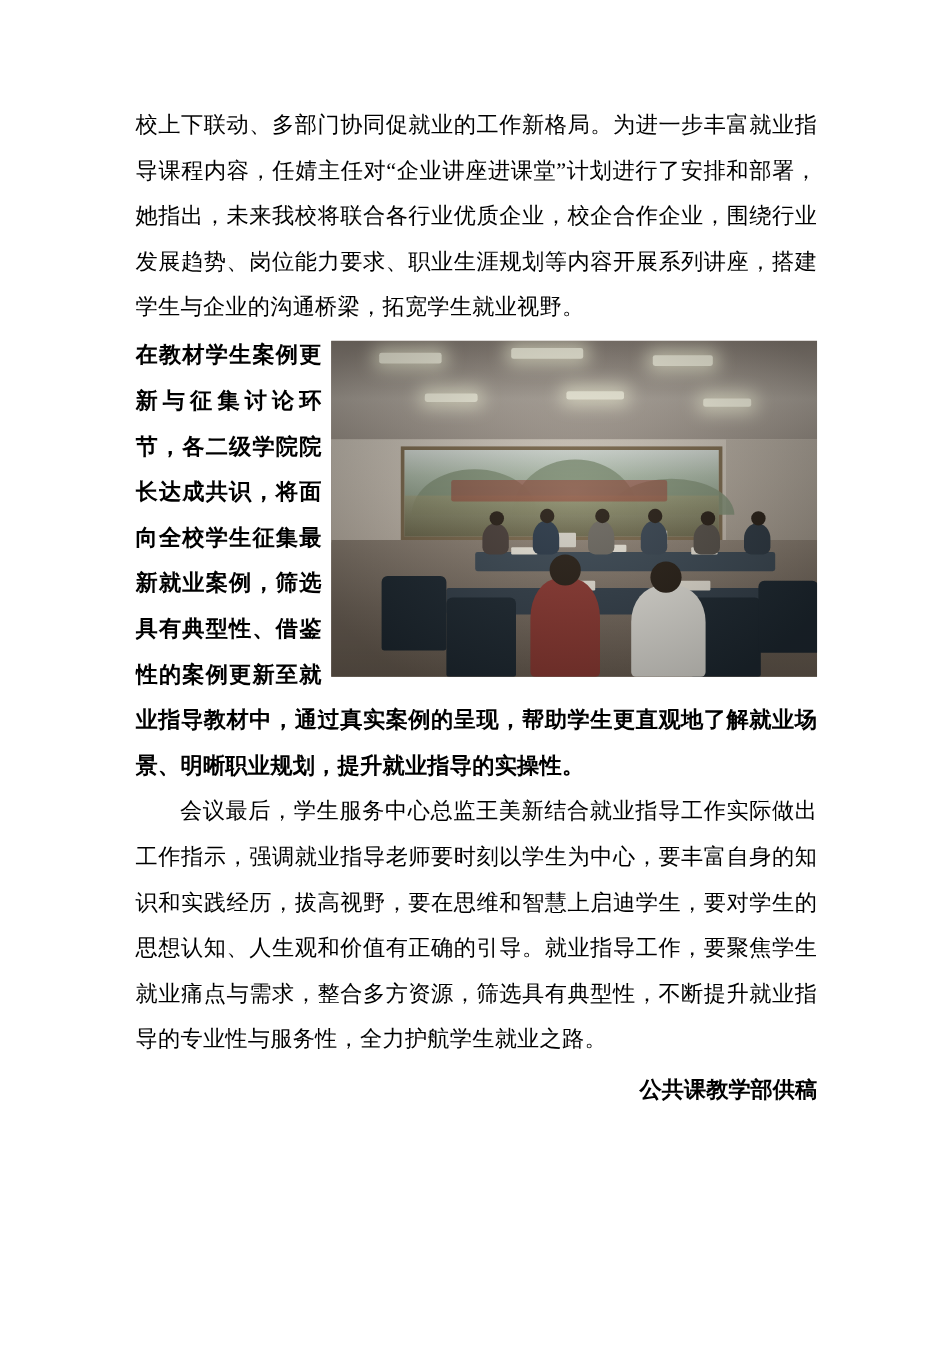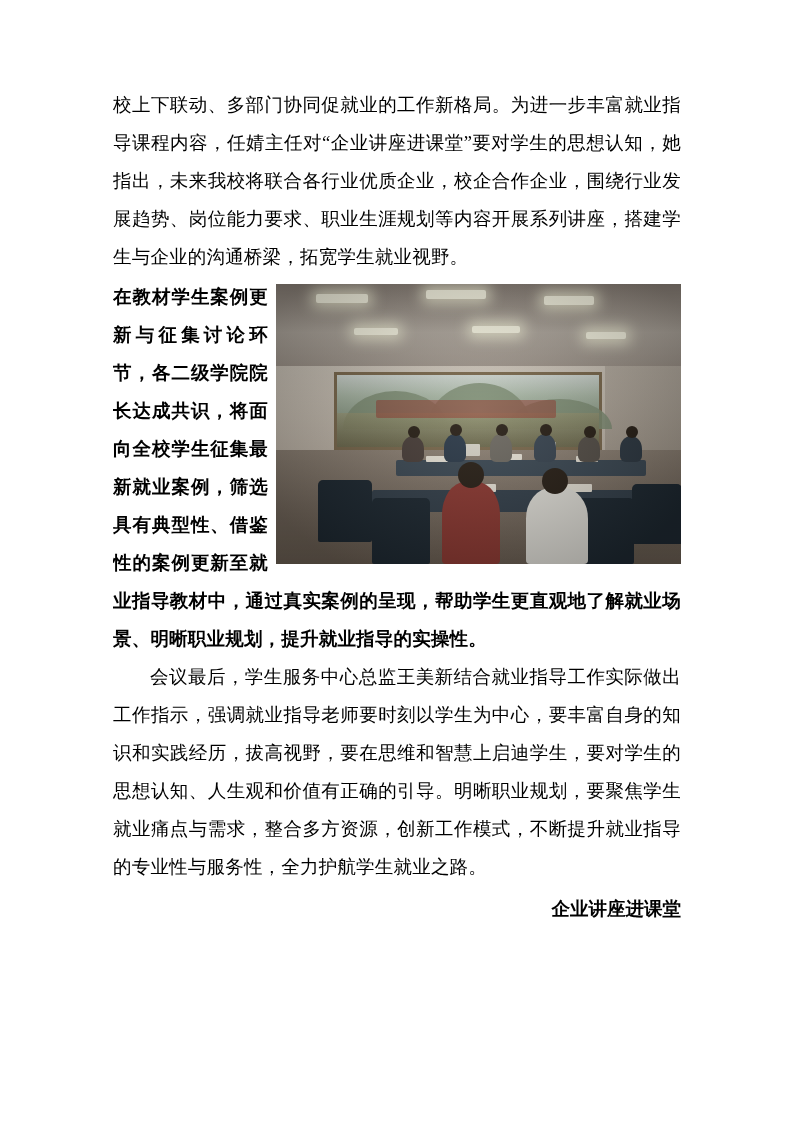--- a/index.html
+++ b/index.html
@@ -129,21 +129,21 @@
     font-weight: bold;
     text-align: right;
   }
 </style>
 </head>
 <body>
 
 <div class="page">
   <div class="content">
 
-    <p class="para">校上下联动、多部门协同促就业的工作新格局。为进一步丰富就业指导课程内容，任婧主任对“企业讲座进课堂”要对学生的思想认知，她指出，未来我校将联合各行业优质企业，校企合作企业，围绕行业发展趋势、岗位能力要求、职业生涯规划等内容开展系列讲座，搭建学生与企业的沟通桥梁，拓宽学生就业视野。</p>
+    <p class="para">校上下联动、多部门协同促就业的工作新格局。为进一步丰富就业指导课程内容，任婧主任对“企业讲座进课堂”计划进行了安排和部署，她指出，未来我校将联合各行业优质企业，校企合作企业，围绕行业发展趋势、岗位能力要求、职业生涯规划等内容开展系列讲座，搭建学生与企业的沟通桥梁，拓宽学生就业视野。</p>
 
     <div class="figure-block">
       <div class="figure">
         <div class="ph-ceiling"></div>
 
         <div class="ph-light" style="left:40px;top:10px;width:52px;height:9px;"></div>
         <div class="ph-light" style="left:150px;top:6px;width:60px;height:9px;"></div>
         <div class="ph-light" style="left:268px;top:12px;width:50px;height:9px;"></div>
         <div class="ph-light" style="left:78px;top:44px;width:44px;height:7px;"></div>
         <div class="ph-light" style="left:196px;top:42px;width:48px;height:7px;"></div>
@@ -195,17 +195,17 @@
 
         <div class="ph-person" style="left:250px;top:204px;width:62px;height:76px;background:#e3e1da;border-radius:40% 40% 4px 4px;"></div>
         <div class="ph-head" style="left:266px;top:184px;width:26px;height:26px;"></div>
 
         <div class="ph-shadow"></div>
       </div>
 
       <p class="para">在教材学生案例更新与征集讨论环节，各二级学院院长达成共识，将面向全校学生征集最新就业案例，筛选具有典型性、借鉴性的案例更新至就业指导教材中，通过真实案例的呈现，帮助学生更直观地了解就业场景、明晰职业规划，提升就业指导的实操性。</p>
     </div>
 
-    <p class="para indent">会议最后，学生服务中心总监王美新结合就业指导工作实际做出工作指示，强调就业指导老师要时刻以学生为中心，要丰富自身的知识和实践经历，拔高视野，要在思维和智慧上启迪学生，要对学生的思想认知、人生观和价值有正确的引导。明晰职业规划，要聚焦学生就业痛点与需求，整合多方资源，创新工作模式，不断提升就业指导的专业性与服务性，全力护航学生就业之路。</p>
-
-    <p class="signature">企业讲座进课堂</p>
+    <p class="para indent">会议最后，学生服务中心总监王美新结合就业指导工作实际做出工作指示，强调就业指导老师要时刻以学生为中心，要丰富自身的知识和实践经历，拔高视野，要在思维和智慧上启迪学生，要对学生的思想认知、人生观和价值有正确的引导。就业指导工作，要聚焦学生就业痛点与需求，整合多方资源，筛选具有典型性，不断提升就业指导的专业性与服务性，全力护航学生就业之路。</p>
+
+    <p class="signature">公共课教学部供稿</p>
   </div>
 </div>
 
 </body></html>

